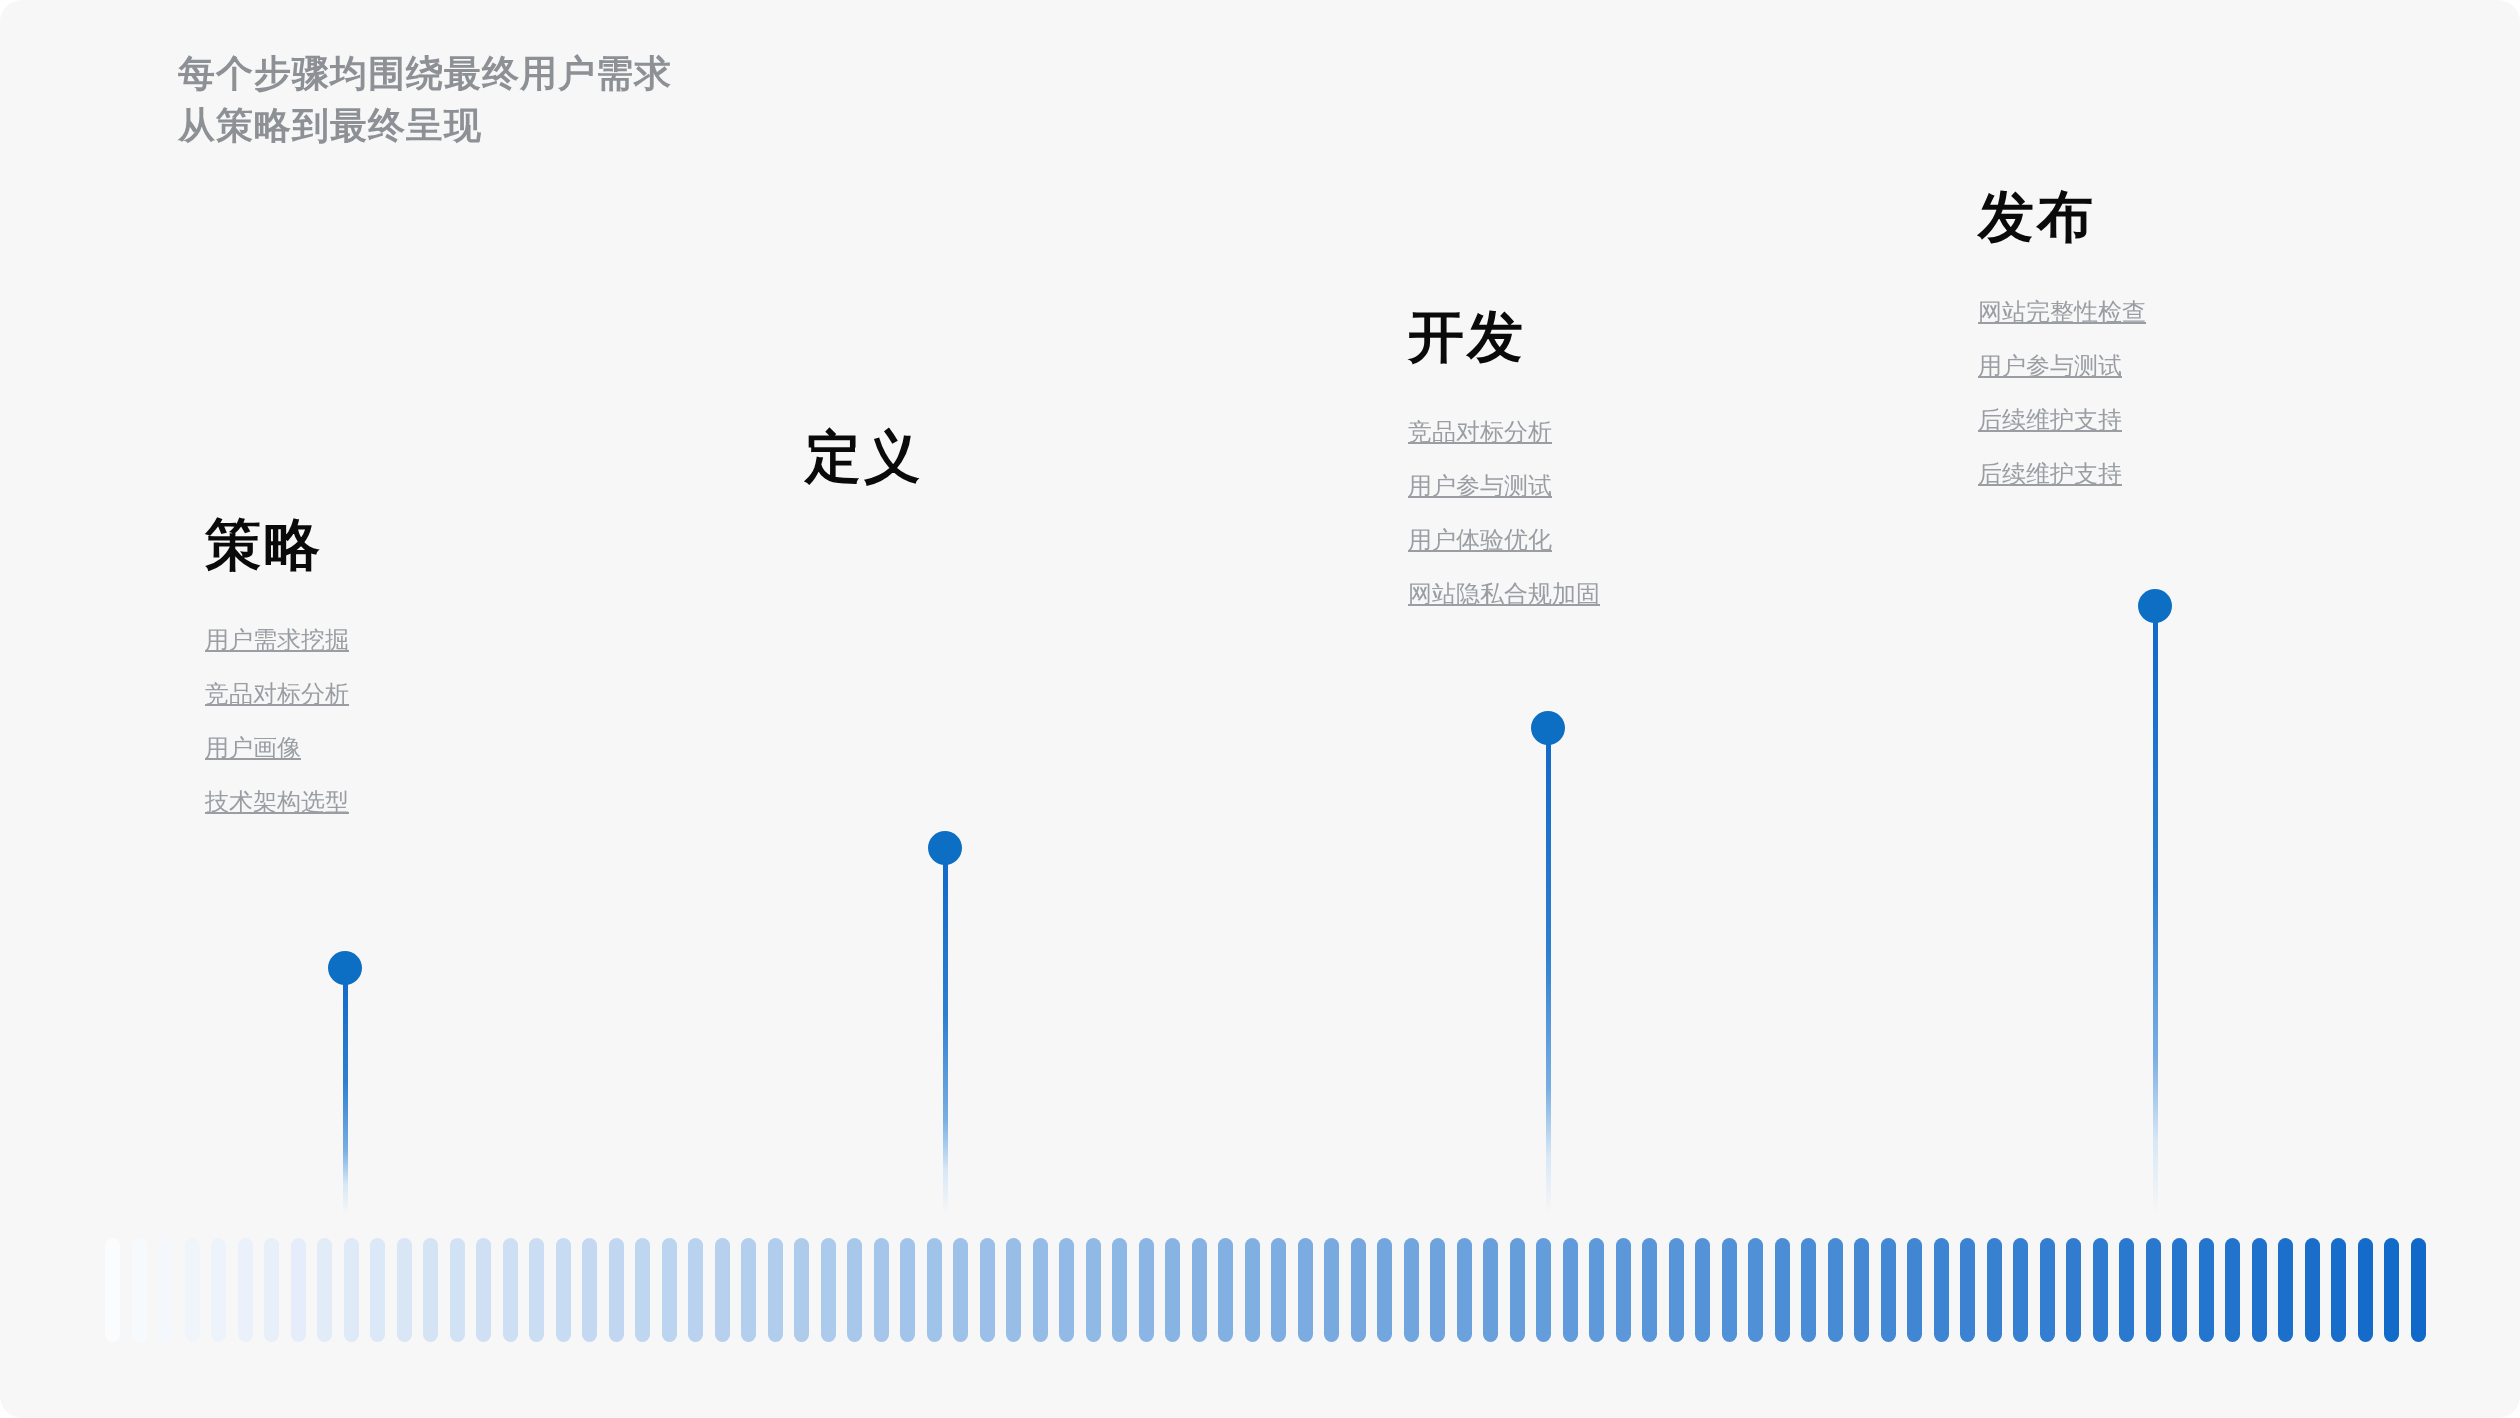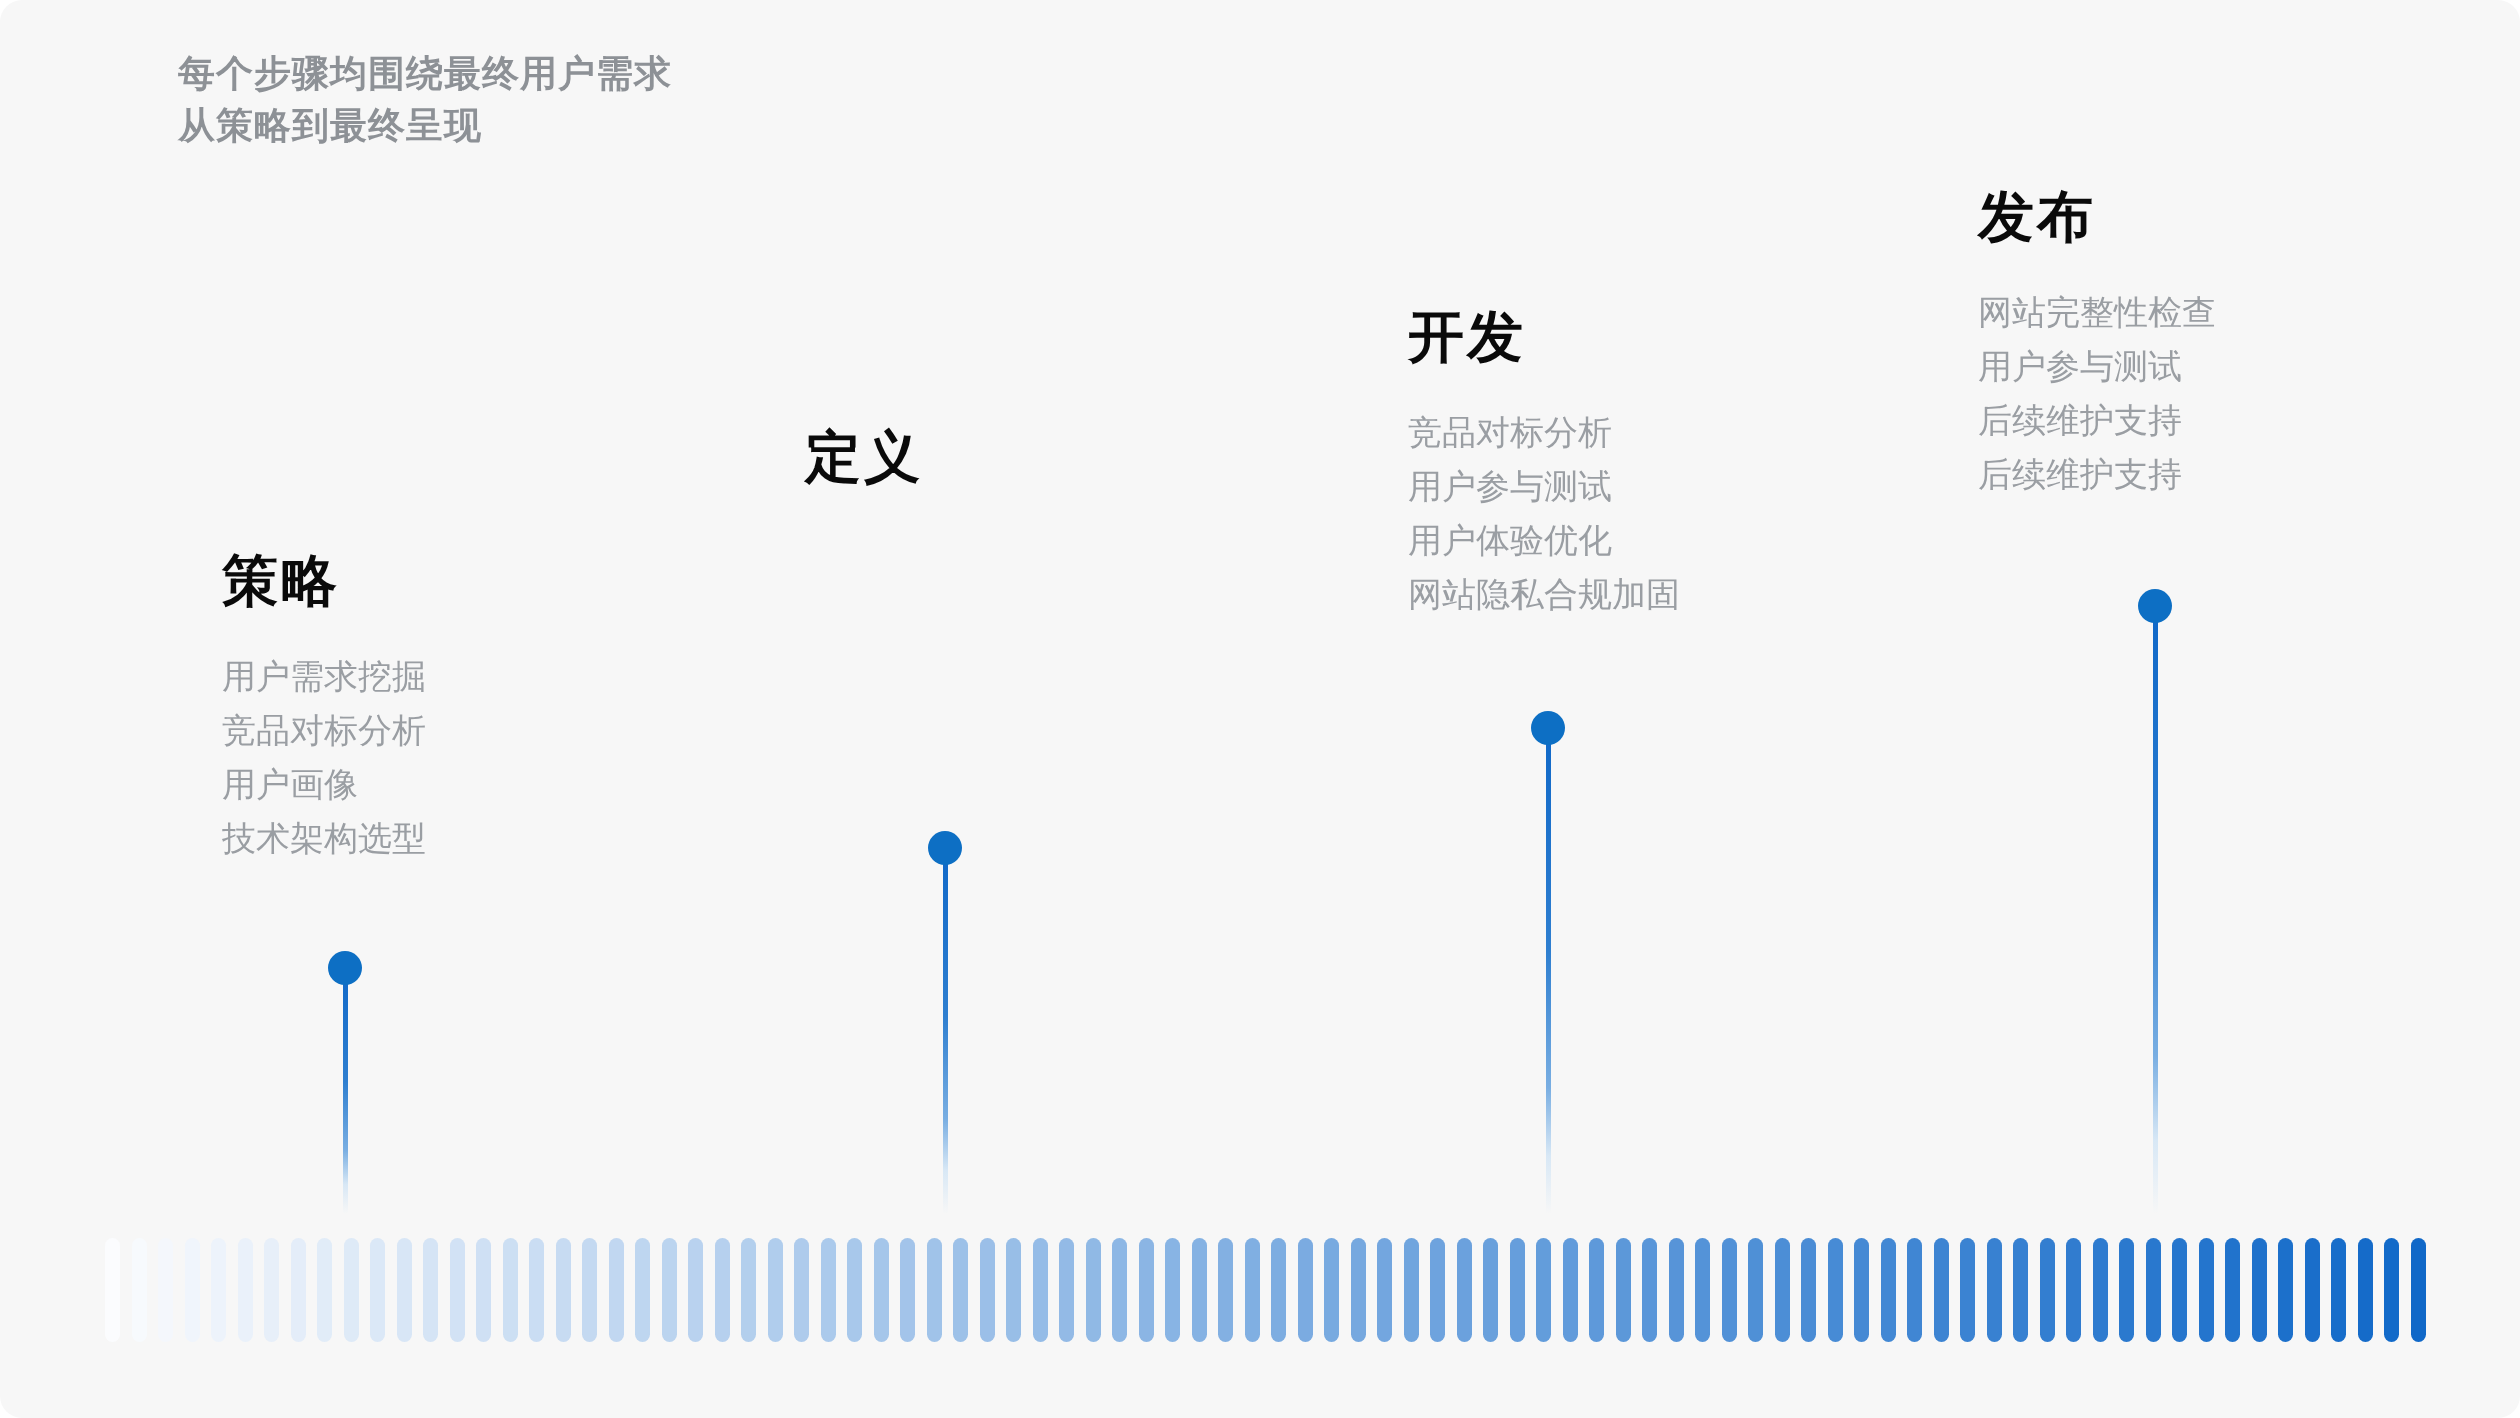--- a/index.html
+++ b/index.html
@@ -51,23 +51,24 @@
     white-space: nowrap;
     margin: 0 0 26px 0;
   }
   .stage-list {
     list-style: none;
     margin: 0;
     padding: 0;
   }
   .stage-list li {
     color: #9a9ea3;
-    font-size: 34px;
+    font-size: 24px;
     line-height: 54px;
     white-space: nowrap;
+    text-decoration: underline;
   }
 
   
   .stem {
     position: absolute;
     width: 5px;
     border-radius: 3px;
     background: linear-gradient(to bottom,
                 #1068c8 0%,
                 #2f7fd0 46%,
@@ -196,21 +197,21 @@
       <div class="bar" style="left: 2199.5px; background: rgb(26, 110, 202);"></div>
       <div class="bar" style="left: 2226px; background: rgb(23, 109, 202);"></div>
       <div class="bar" style="left: 2252.5px; background: rgb(21, 107, 201);"></div>
       <div class="bar" style="left: 2279px; background: rgb(18, 106, 201);"></div>
       <div class="bar" style="left: 2305.5px; background: rgb(16, 104, 200);"></div>
     </div>
 
   <div id="stage-layer">
       <div class="stem" style="left: 342.5px; top: 968px; height: 246px;"></div>
       <div class="dot" style="left: 328px; top: 951px;"></div>
-      <div class="stage" style="left: 205px; top: 539px; margin-left: 17px;">
+      <div class="stage" style="left: 205px; top: 503px;">
         <div class="stage-title">策略</div>
         <ul class="stage-list">
           <li>用户需求挖掘</li>
           <li>竞品对标分析</li>
           <li>用户画像</li>
           <li>技术架构选型</li>
         </ul>
       </div>
       <div class="stem" style="left: 942.5px; top: 848px; height: 366px;"></div>
       <div class="dot" style="left: 928px; top: 831px;"></div>

